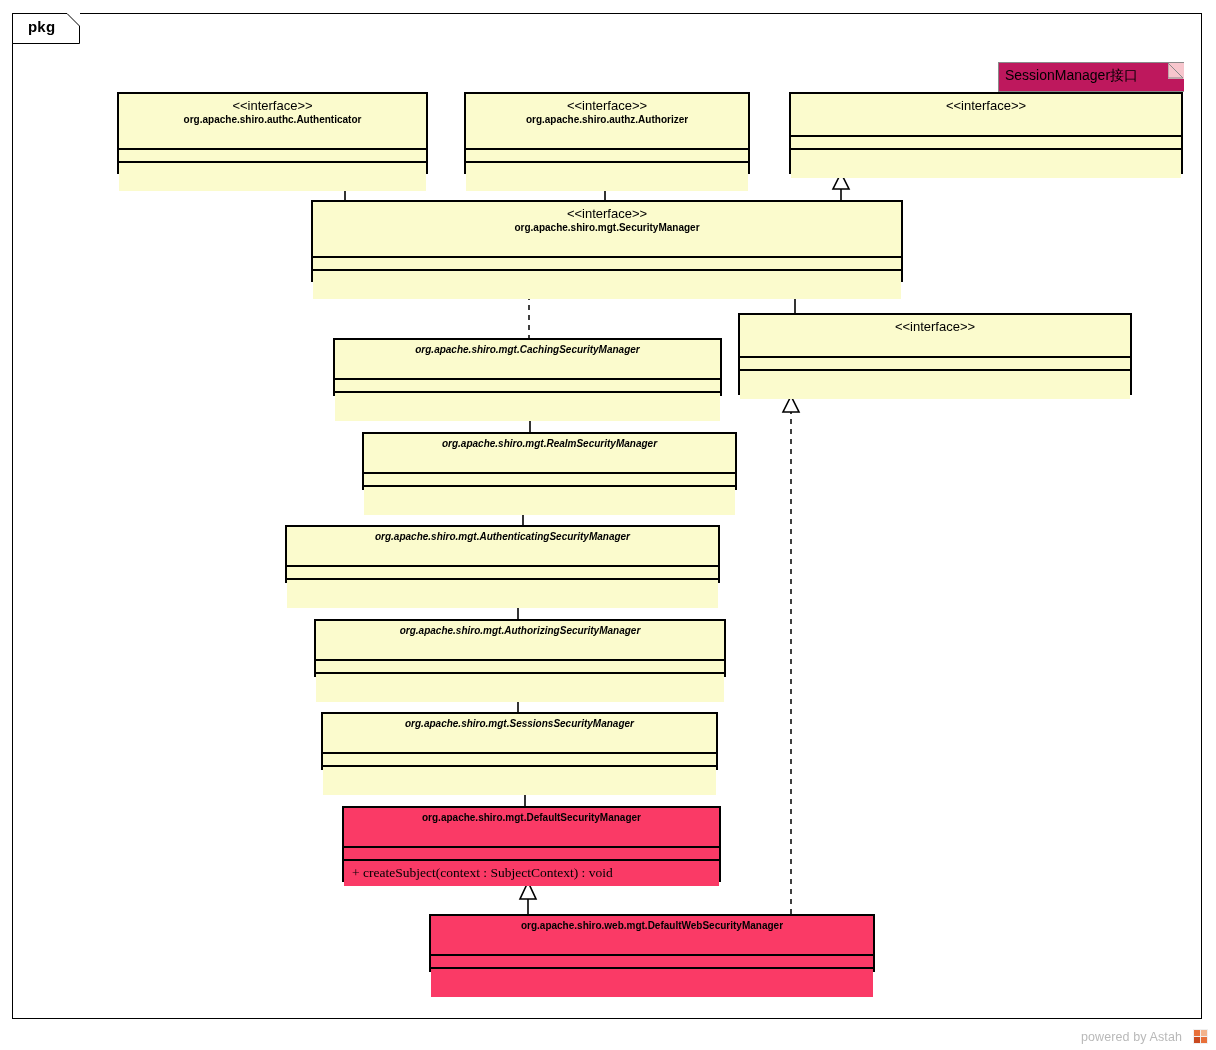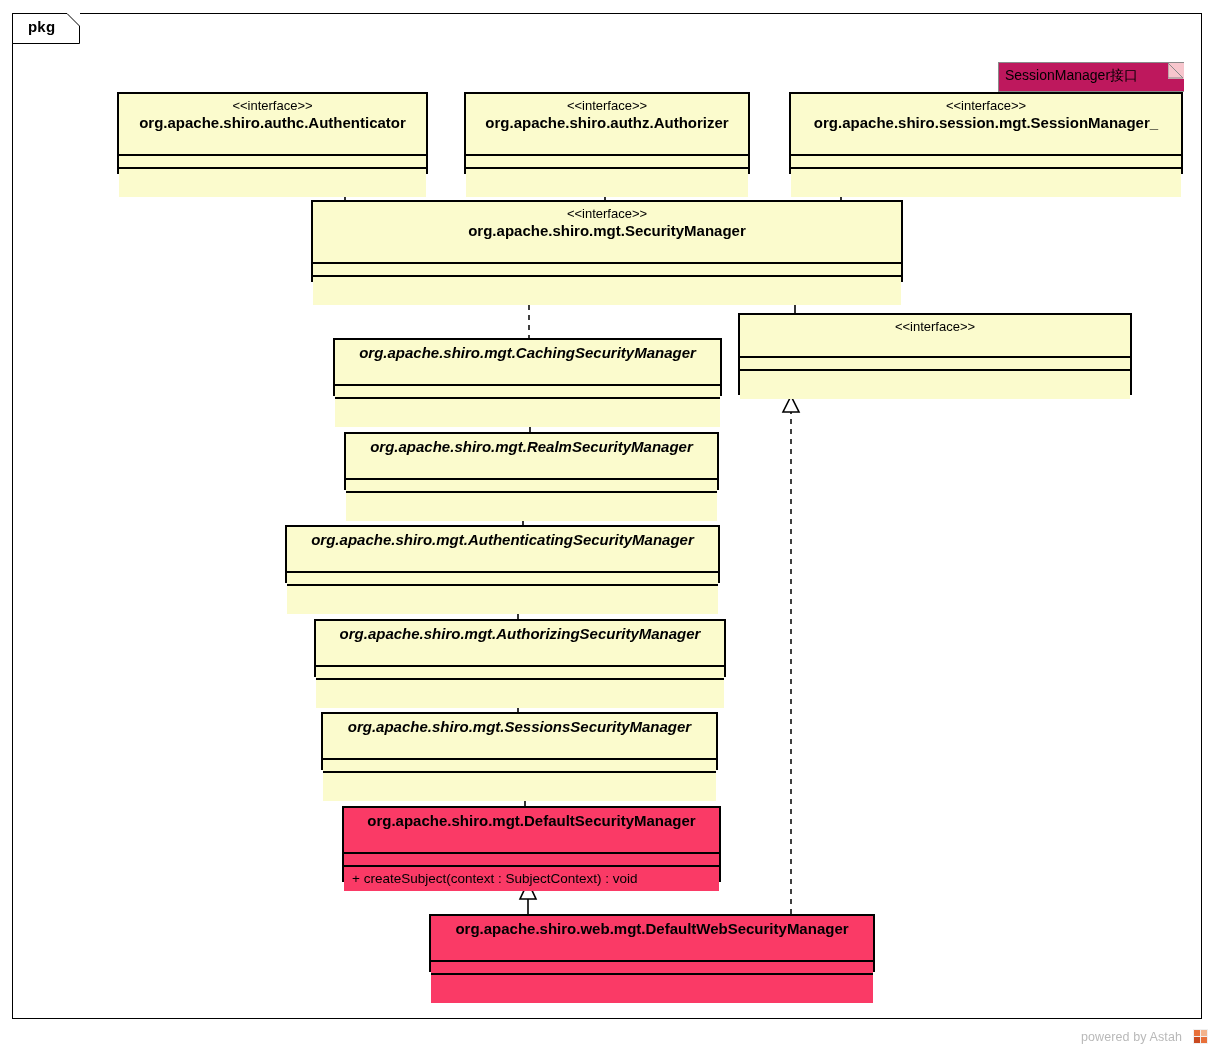--- a/index.html
+++ b/index.html
@@ -73,31 +73,32 @@
     line-height: 1.25;
   }
   .stereo {
     display: block;
     font-size: 13px;
     font-weight: normal;
     color: #000;
   }
   .cname {
     display: block;
-    font-size: 15px;
+    font-size: 10px;
     font-weight: bold;
     color: #000;
     white-space: nowrap;
   }
   .cname.abstract { font-style: italic; }
   .compartment {
     box-sizing: border-box;
     height: 13px;
     border-bottom: 2px solid #000;
     background: inherit;
+    font-family: Liberation Serif, serif;
   }
   .compartment:last-child { border-bottom: none; }
   .compartment.tall { height: 28px; }
   .compartment.method {
     height: auto;
     padding: 4px 8px 5px 8px;
     font-size: 13.5px;
     color: #000;
     white-space: nowrap;
     text-align: left;
@@ -253,21 +254,20 @@
       <span class="stereo">&lt;&lt;interface&gt;&gt;</span>
       <span class="cname">org.apache.shiro.authz.Authorizer</span>
     </div>
     <div class="compartment"></div>
     <div class="compartment tall"></div>
   </div>
 
   <div class="uml-box" style="left:789px; top:92px; width:394px; height:82px;">
     <div class="uml-head">
       <span class="stereo">&lt;&lt;interface&gt;&gt;</span>
-      <span class="cname">org.apache.shiro.session.mgt.SessionManager_</span>
     </div>
     <div class="compartment"></div>
     <div class="compartment tall"></div>
   </div>
 
   <div class="uml-box" style="left:311px; top:200px; width:592px; height:82px;">
     <div class="uml-head">
       <span class="stereo">&lt;&lt;interface&gt;&gt;</span>
       <span class="cname">org.apache.shiro.mgt.SecurityManager</span>
     </div>
@@ -284,21 +284,21 @@
   </div>
 
   <div class="uml-box" style="left:738px; top:313px; width:394px; height:82px;">
     <div class="uml-head">
       <span class="stereo">&lt;&lt;interface&gt;&gt;</span>
     </div>
     <div class="compartment"></div>
     <div class="compartment tall"></div>
   </div>
 
-  <div class="uml-box" style="left:344px; top:432px; width:375px; height:58px;">
+  <div class="uml-box" style="left:362px; top:432px; width:375px; height:58px;">
     <div class="uml-head">
       <span class="cname abstract">org.apache.shiro.mgt.RealmSecurityManager</span>
     </div>
     <div class="compartment"></div>
     <div class="compartment tall"></div>
   </div>
 
   <div class="uml-box" style="left:285px; top:525px; width:435px; height:58px;">
     <div class="uml-head">
       <span class="cname abstract">org.apache.shiro.mgt.AuthenticatingSecurityManager</span>

